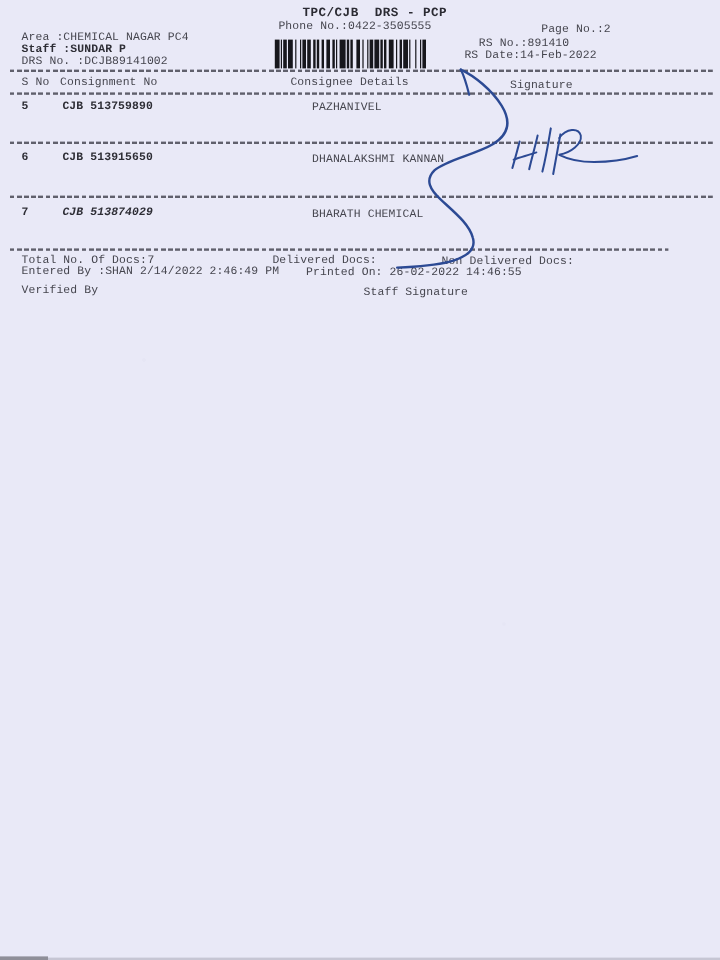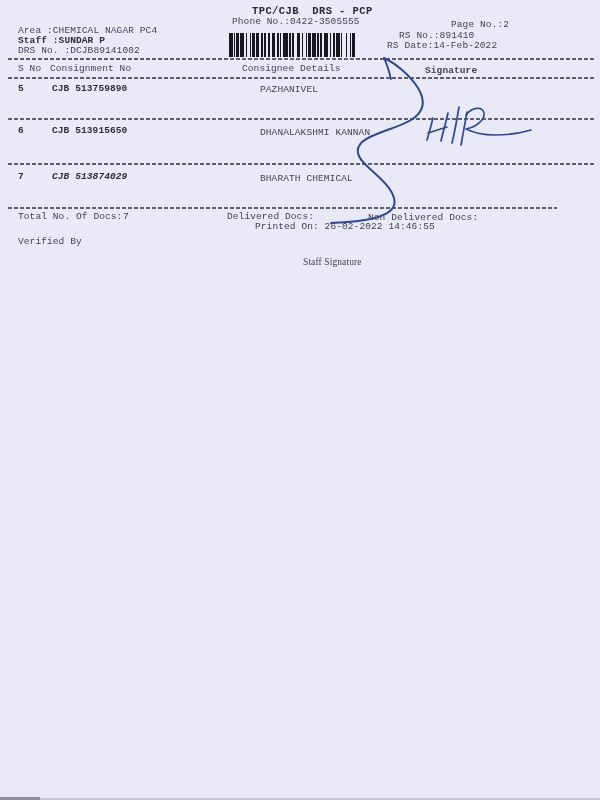--- a/index.html
+++ b/index.html
@@ -125,21 +125,21 @@
 
   <div class="dash" style="top:58px;"></div>
   <div class="dash" style="top:77px;"></div>
   <div class="dash" style="top:118px;"></div>
   <div class="dash" style="top:163px;"></div>
   <div class="dash dash-short" style="top:207px;"></div>
 
   <div class="t" style="left:18px;top:64px;">S No</div>
   <div class="t" style="left:50px;top:64px;">Consignment No</div>
   <div class="t" style="left:242px;top:64px;">Consignee Details</div>
-  <div class="t" style="left:425px;top:66px;font-weight:bold;">Signature</div>
+  <div class="t" style="left:425px;top:66px;">Signature</div>
 
   <div>
     <div class="t b" style="left:18px;top:84px;">5</div>
     <div class="t b" style="left:52px;top:84px;">CJB 513759890</div>
     <div class="t" style="left:260px;top:85px;">PAZHANIVEL</div>
   </div>
 
   <div>
     <div class="t b" style="left:18px;top:126px;">6</div>
     <div class="t b" style="left:52px;top:126px;">CJB 513915650</div>
@@ -150,24 +150,25 @@
     <div class="t b" style="left:18px;top:172px;">7</div>
     <div class="t b" style="left:52px;top:172px;font-style:italic;">CJB 513874029</div>
     <div class="t" style="left:260px;top:174px;">BHARATH CHEMICAL</div>
   </div>
 
   <div class="t" style="left:18px;top:212px;">Total No. Of Docs:</div>
   <div class="t" style="left:123px;top:212px;">7</div>
   <div class="t" style="left:227px;top:212px;">Delivered Docs:</div>
   <div class="t" style="left:368px;top:213px;">Non Delivered Docs:</div>
 
+  <div class="t" style="left:18px;top:221px;">Entered By :SHAN 2/14/2022 2:46:49 PM</div>
   <div class="t" style="left:255px;top:222px;">Printed On: 26-02-2022 14:46:55</div>
 
   <div class="t" style="left:18px;top:237px;text-align:center;">Verified By</div>
-  <div class="t" style="left:303px;top:257px;font-family:Liberation Serif, serif;">Staff Signature</div>
+  <div class="t" style="left:303px;top:239px;">Staff Signature</div>
 
   <svg class="sig-svg" width="600" height="800" viewBox="0 0 600 800">
     <g fill="none" stroke="#2c4a94" stroke-linecap="round" stroke-linejoin="round">
 
       <path d="M391,79 C389,71 387,64 384,58" stroke-width="1.8"></path>
 
       <path d="M384,58 C395,63 410,75 418,88
                C426,101 424,112 411,120
                C396,129 372,133 362,142
                C354,150 358,158 368,167

